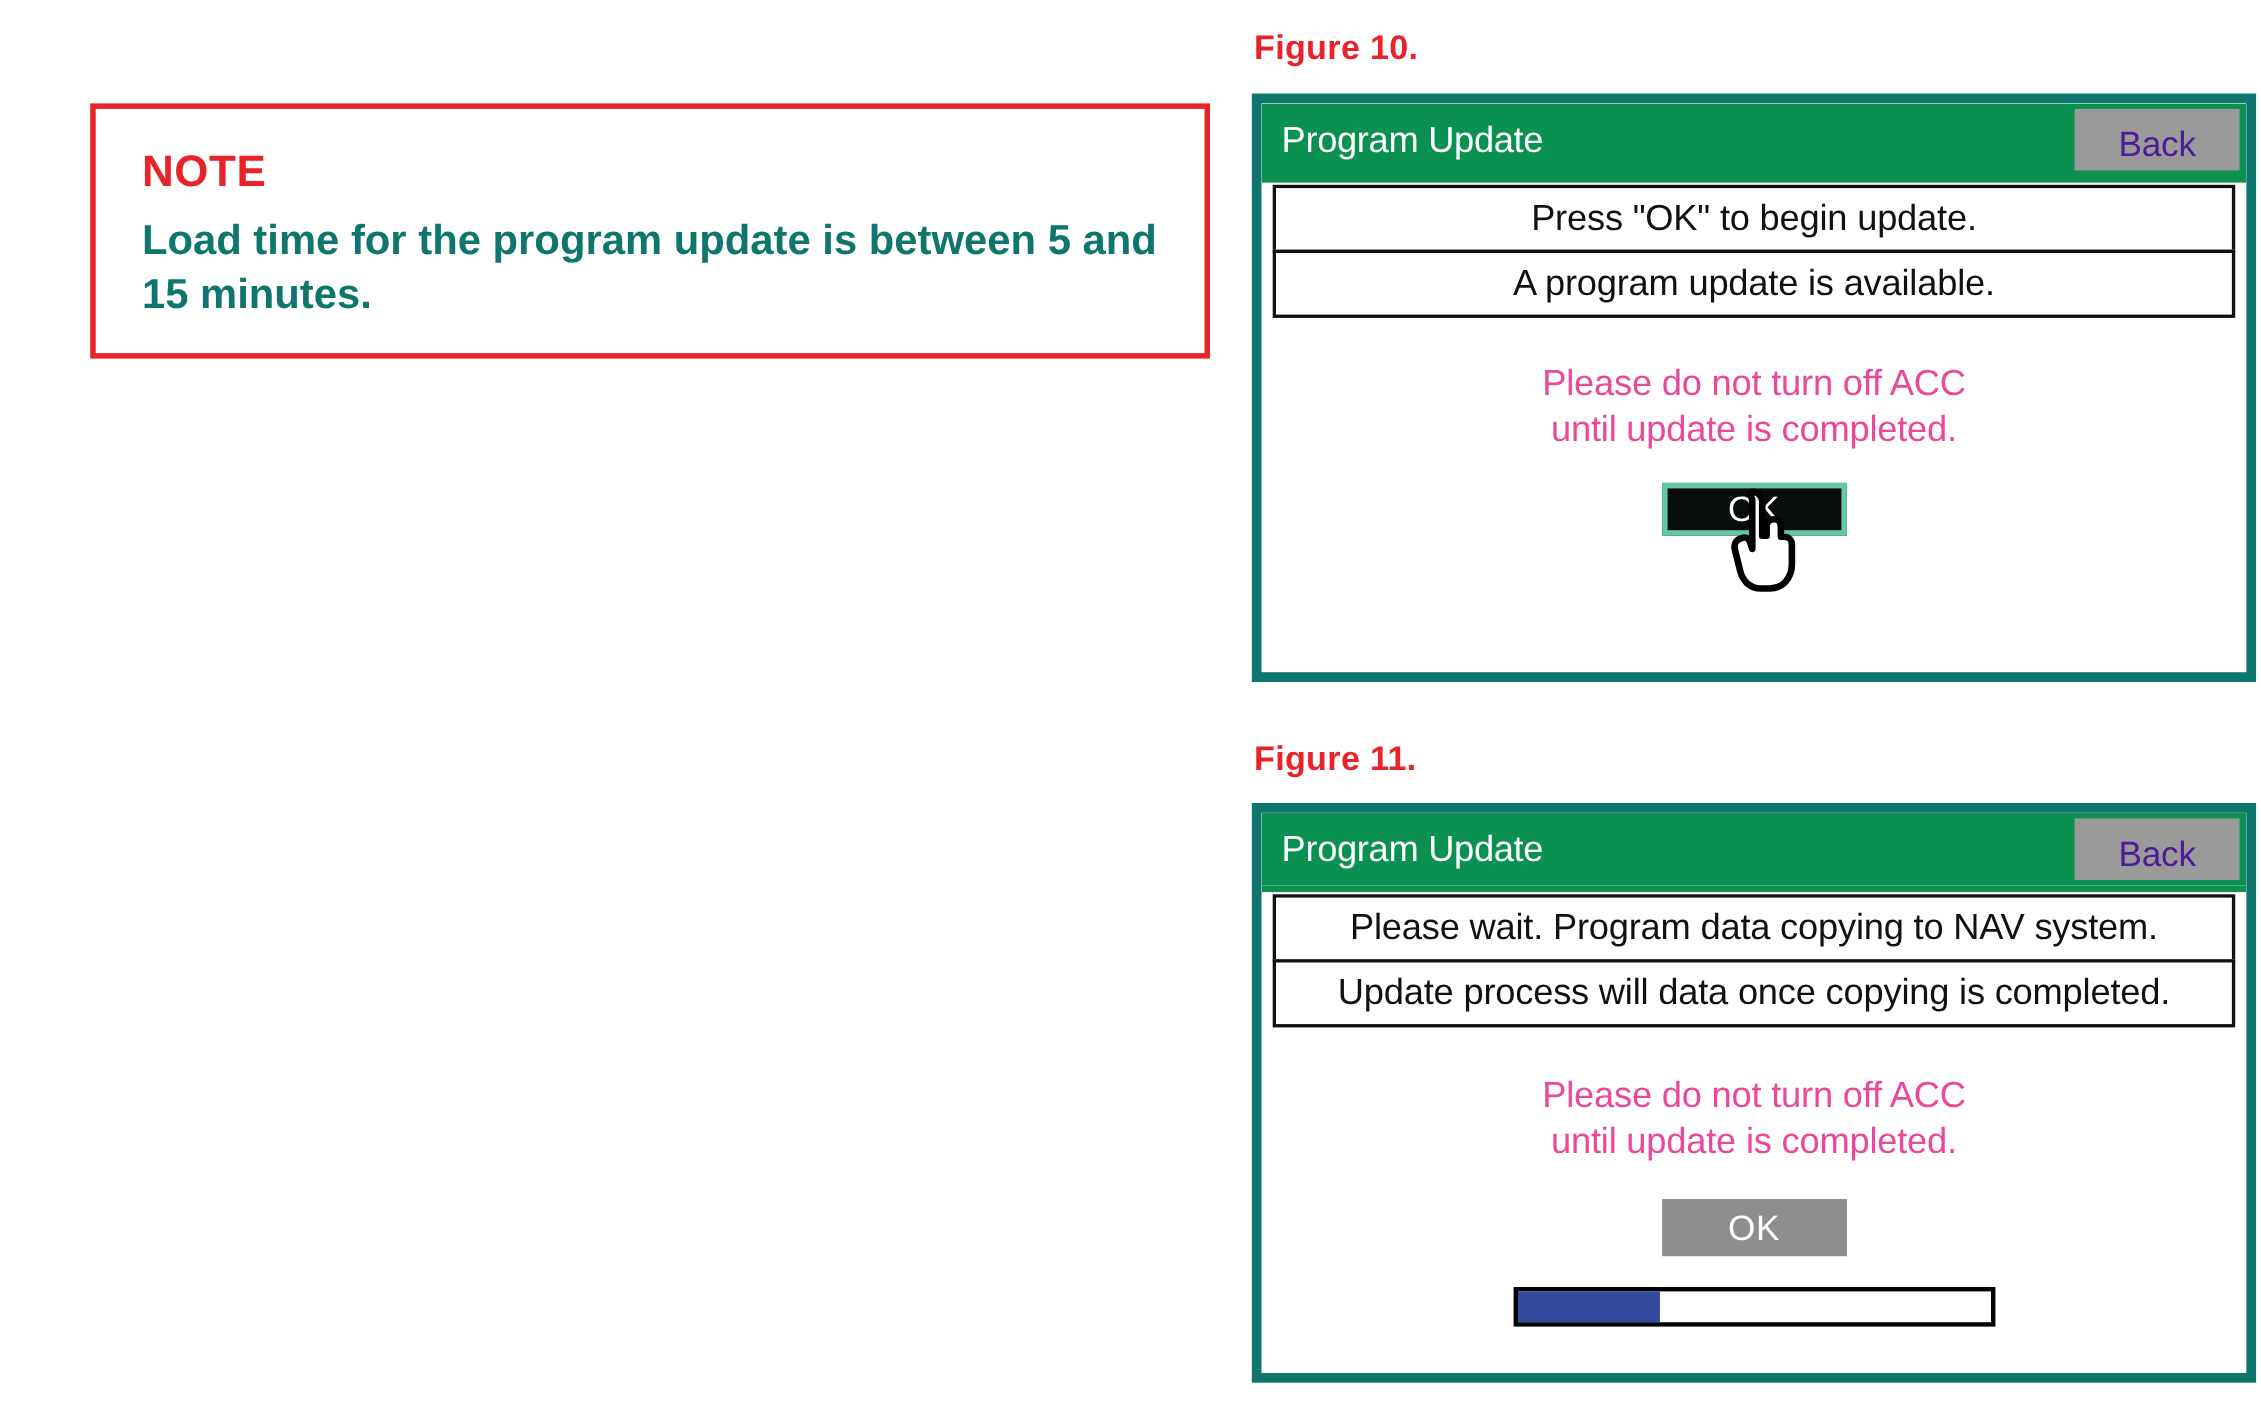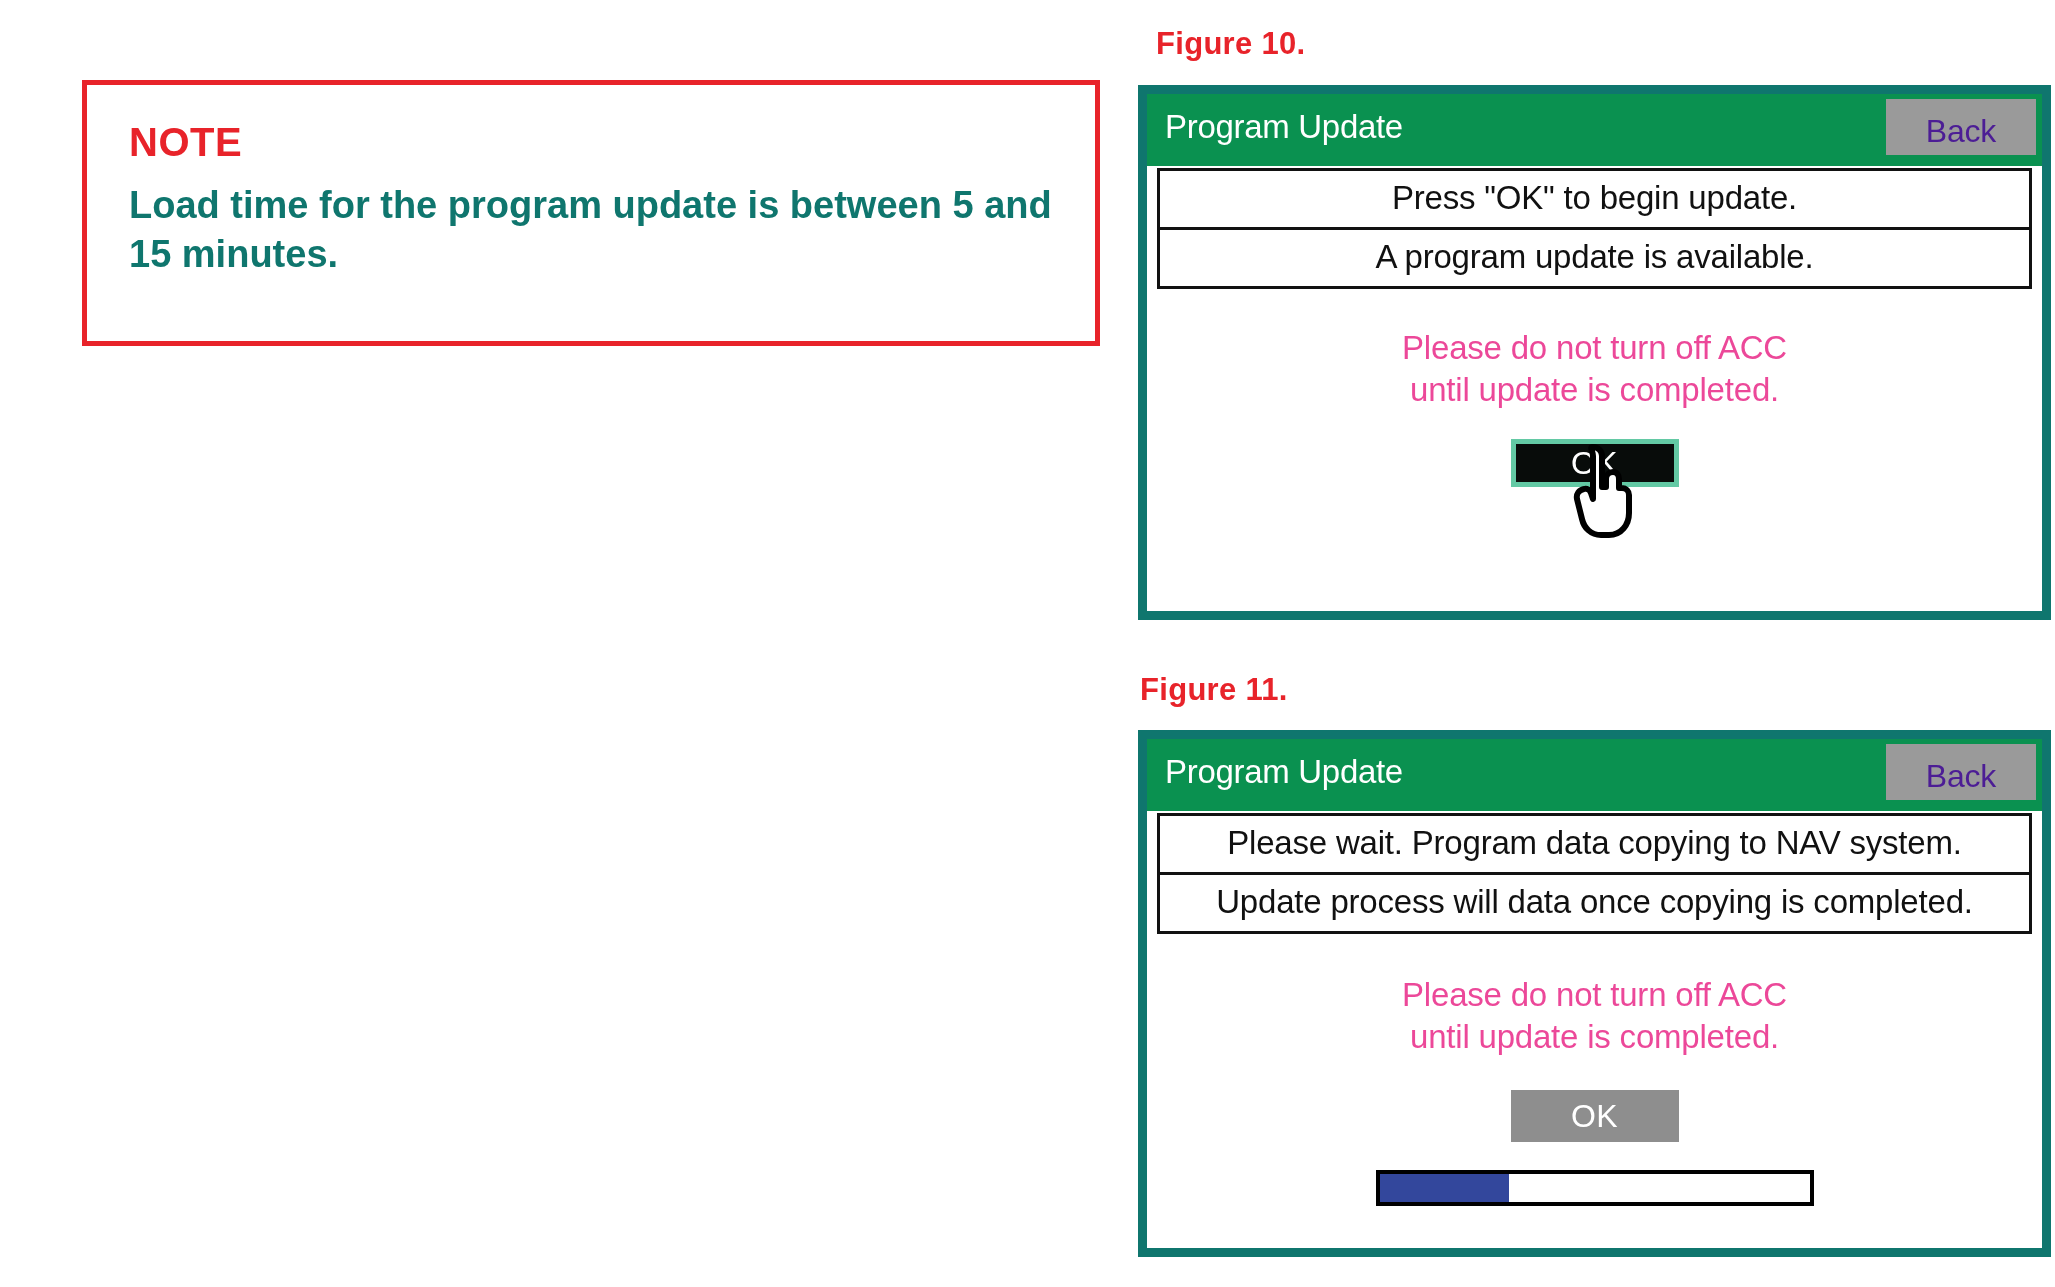--- a/index.html
+++ b/index.html
@@ -12,23 +12,23 @@
     background: #ffffff;
     font-family: "Liberation Sans", sans-serif;
     position: relative;
     overflow: hidden;
   }
 
   
   .note-box {
     position: absolute;
     left: 82px;
-    top: 80px;
+    top: 94px;
     width: 1018px;
-    height: 266px;
+    height: 232px;
     border: 5px solid #e8232a;
     background: #ffffff;
     box-sizing: border-box;
   }
   .note-inner {
     padding: 36px 30px 0 42px;
   }
   .note-title {
     color: #e8232a;
     font-size: 40px;
@@ -47,21 +47,21 @@
   }
 
   
   .figure-caption {
     position: absolute;
     color: #e8232a;
     font-size: 31px;
     font-weight: bold;
     letter-spacing: 0.3px;
   }
-  #fig10-caption { left: 1140px; top: 26px; margin-left: 16px; }
+  #fig10-caption { left: 1140px; top: 26px; }
   #fig11-caption { left: 1140px; top: 672px; }
 
   .device-frame {
     position: absolute;
     background: #ffffff;
     border: 9px solid #0f766e;
     box-sizing: border-box;
   }
   #fig10-frame {
     left: 1138px;

